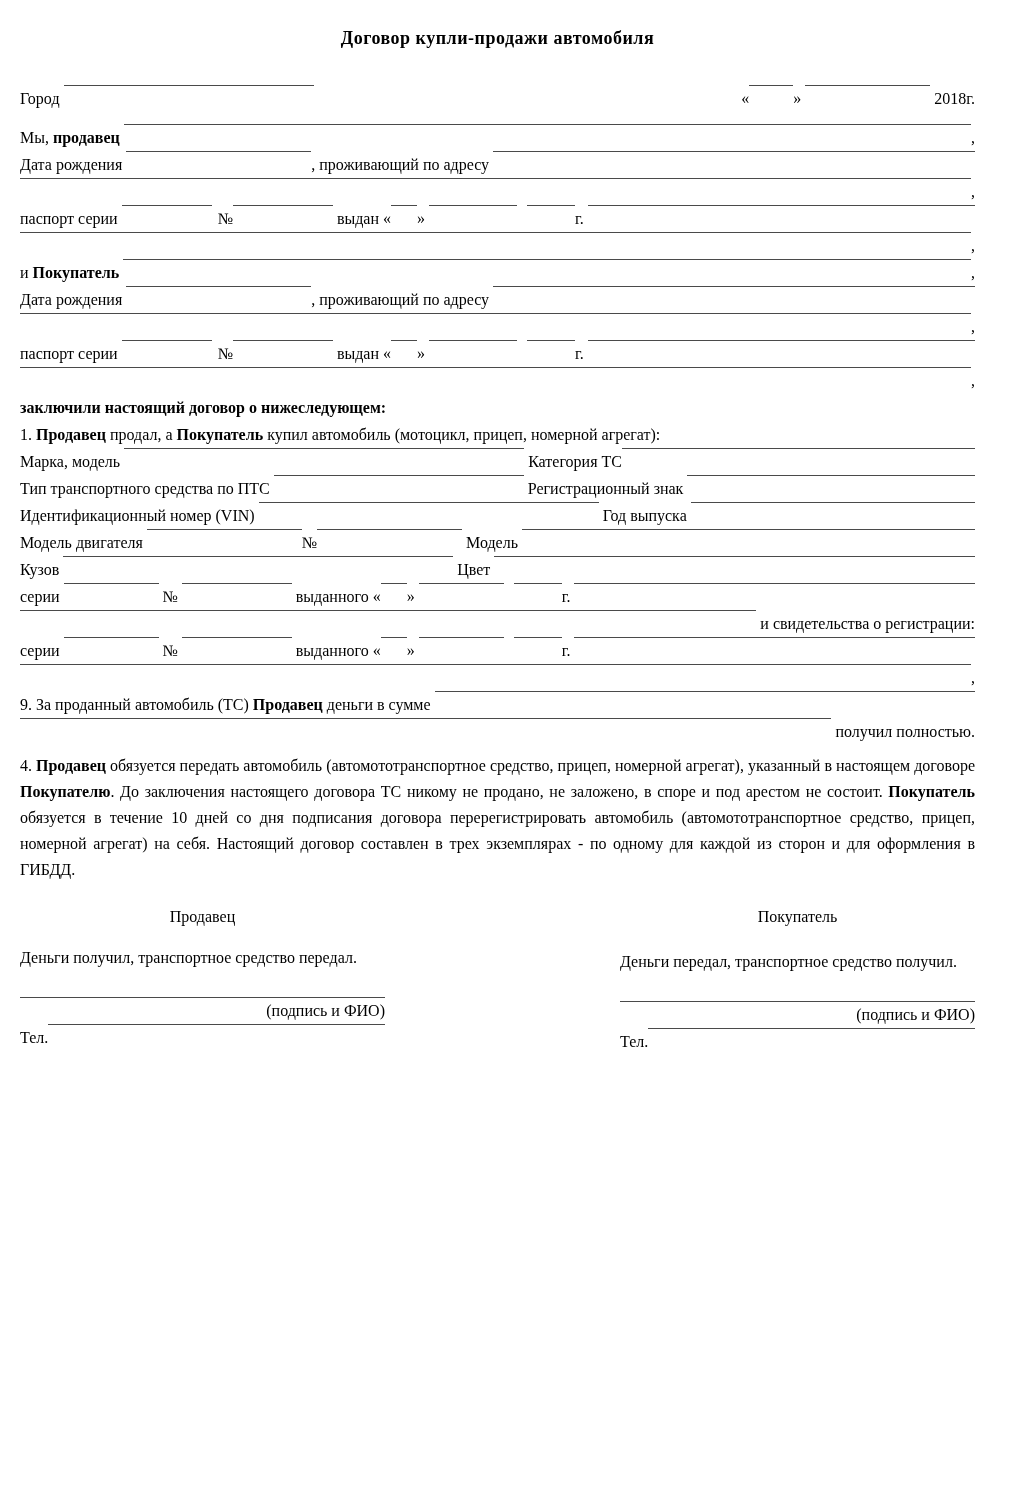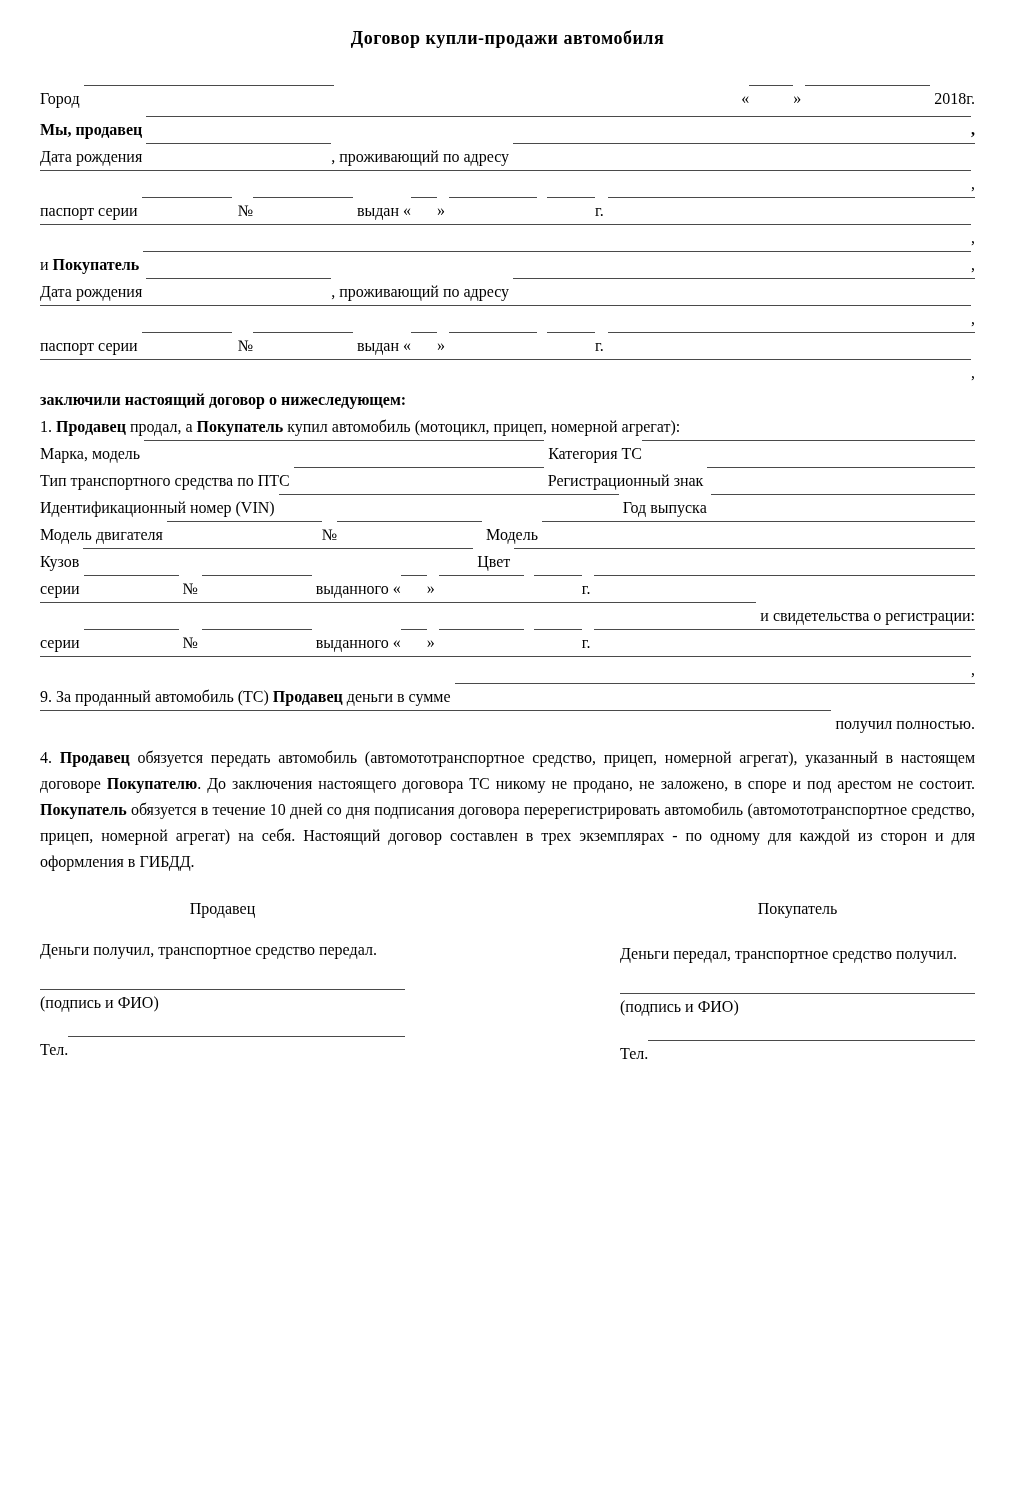--- a/index.html
+++ b/index.html
@@ -1,20 +1,20 @@
 <!DOCTYPE html>
 <html><head>
 <meta charset="utf-8">
 <style>
   html,body { margin:0; padding:0; }
   body {
     width:1024px; height:1494px; background:#ffffff; color:#000;
     font-family:"Liberation Serif", serif; font-size:16px; overflow:hidden;
   }
-  .page { padding:24px 49px 0 40px; }
+  .page { padding:24px 49px 0 20px; }
   h1 {
     font-size:18px; font-weight:bold; text-align:center;
     margin:4px 0 36px 0; letter-spacing:0.5px;
   }
   .row {
     display:flex; align-items:flex-start; min-height:27px; line-height:27px;
   }
   .row span, .row b { white-space:pre; }
   .bl {
     height:0; border-bottom:1.5px solid #4a4a4a; margin-bottom:6px;
@@ -22,35 +22,35 @@
   }
   .fill { flex:1 1 auto; }
   .ml10 { margin-left:10px; }
   .ml6 { margin-left:6px; }
   .spacer { flex:1 1 auto; }
   .w26{width:26px}.w44{width:44px}.w48{width:48px}
   .w85{width:85px}.w88{width:88px}.w90{width:90px}.w95{width:95px}
   .w100{width:100px}.w110{width:110px}.w125{width:125px}.w145{width:145px}
   .w155{width:155px}.w185{width:185px}.w250{width:250px}.w340{width:340px}
   .w390{width:390px}.w400{width:400px}
-  .mt4 { margin-top:4px;font-weight:bold; }
+  .mt4 { margin-top:12px; }
   .para {
     text-align:justify; line-height:26px; margin:8px 0 0 0;
   }
   .sig-section {
     display:flex; justify-content:space-between; margin-top:20px;
   }
   .sig-col { width:365px; }
   .sig-col.buyer { width:355px; }
   .sig-heading { text-align:center; line-height:27px; }
   .sig-note { margin-top:14px; line-height:27px; }
   .sig-col.buyer .sig-note { margin-top:18px; }
   .sig-line { height:26px; border-bottom:1.5px solid #4a4a4a; }
-  .sig-caption { text-align:left; line-height:26px; }
-  .phone-row { margin-top:20px; }
+  .sig-caption { text-align:right; line-height:26px; }
+  .phone-row { }
 </style>
 </head>
 <body>
 
 <div class="page">
 
   <h1>Договор купли-продажи автомобиля</h1>
 
   <div class="row">
     <span>Город </span>

